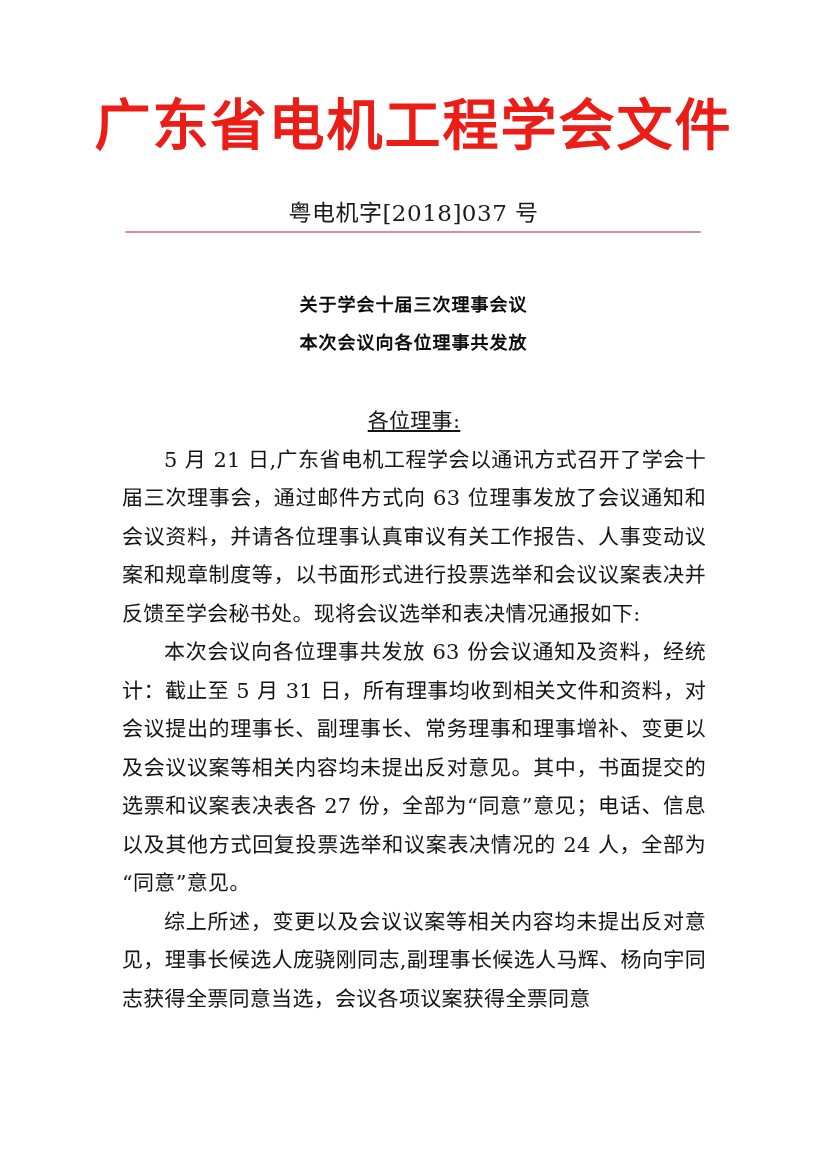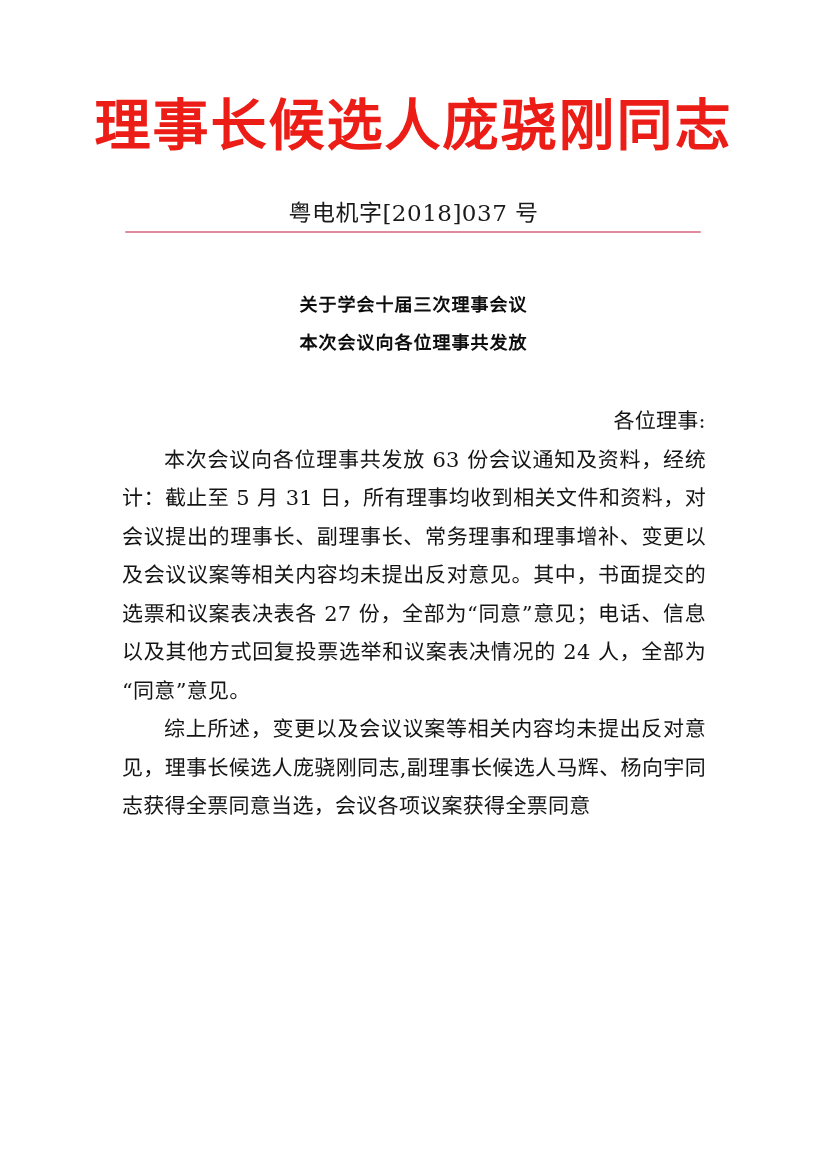--- a/index.html
+++ b/index.html
@@ -105,44 +105,46 @@
     line-height: 38.5px;
     color: #141414;
     text-align: justify;
     text-justify: inter-character;
     letter-spacing: 0.3px;
     word-break: break-all;
   }
 
   .para.salutation {
     text-indent: 0;
-    text-align: right;
+    text-align: center;
+    text-decoration: underline;
   }
 
   .para.indented {
     text-indent: 2em;
   }
 </style>
 </head>
 <body>
 
 <div class="page">
 
   <div class="masthead">
-    <span class="masthead-title">理事长候选人庞骁刚同志</span>
+    <span class="masthead-title">广东省电机工程学会文件</span>
   </div>
 
   <div class="doc-number">粤电机字[2018]037 号</div>
 
   <div class="red-rule"></div>
 
   <div class="doc-title">
     <span class="title-line">关于学会十届三次理事会议</span>
     <span class="title-line">本次会议向各位理事共发放</span>
   </div>
 
   <div class="body-block">
     <p class="para salutation">各位理事:</p>
+    <p class="para indented">5 月 21 日,广东省电机工程学会以通讯方式召开了学会十届三次理事会，通过邮件方式向 63 位理事发放了会议通知和会议资料，并请各位理事认真审议有关工作报告、人事变动议案和规章制度等，以书面形式进行投票选举和会议议案表决并反馈至学会秘书处。现将会议选举和表决情况通报如下:</p>
     <p class="para indented">本次会议向各位理事共发放 63 份会议通知及资料，经统计：截止至 5 月 31 日，所有理事均收到相关文件和资料，对会议提出的理事长、副理事长、常务理事和理事增补、变更以及会议议案等相关内容均未提出反对意见。其中，书面提交的选票和议案表决表各 27 份，全部为“同意”意见；电话、信息以及其他方式回复投票选举和议案表决情况的 24 人，全部为“同意”意见。</p>
     <p class="para indented">综上所述，变更以及会议议案等相关内容均未提出反对意见，理事长候选人庞骁刚同志,副理事长候选人马辉、杨向宇同志获得全票同意当选，会议各项议案获得全票同意</p>
   </div>
 
 </div>
 
 </body></html>

